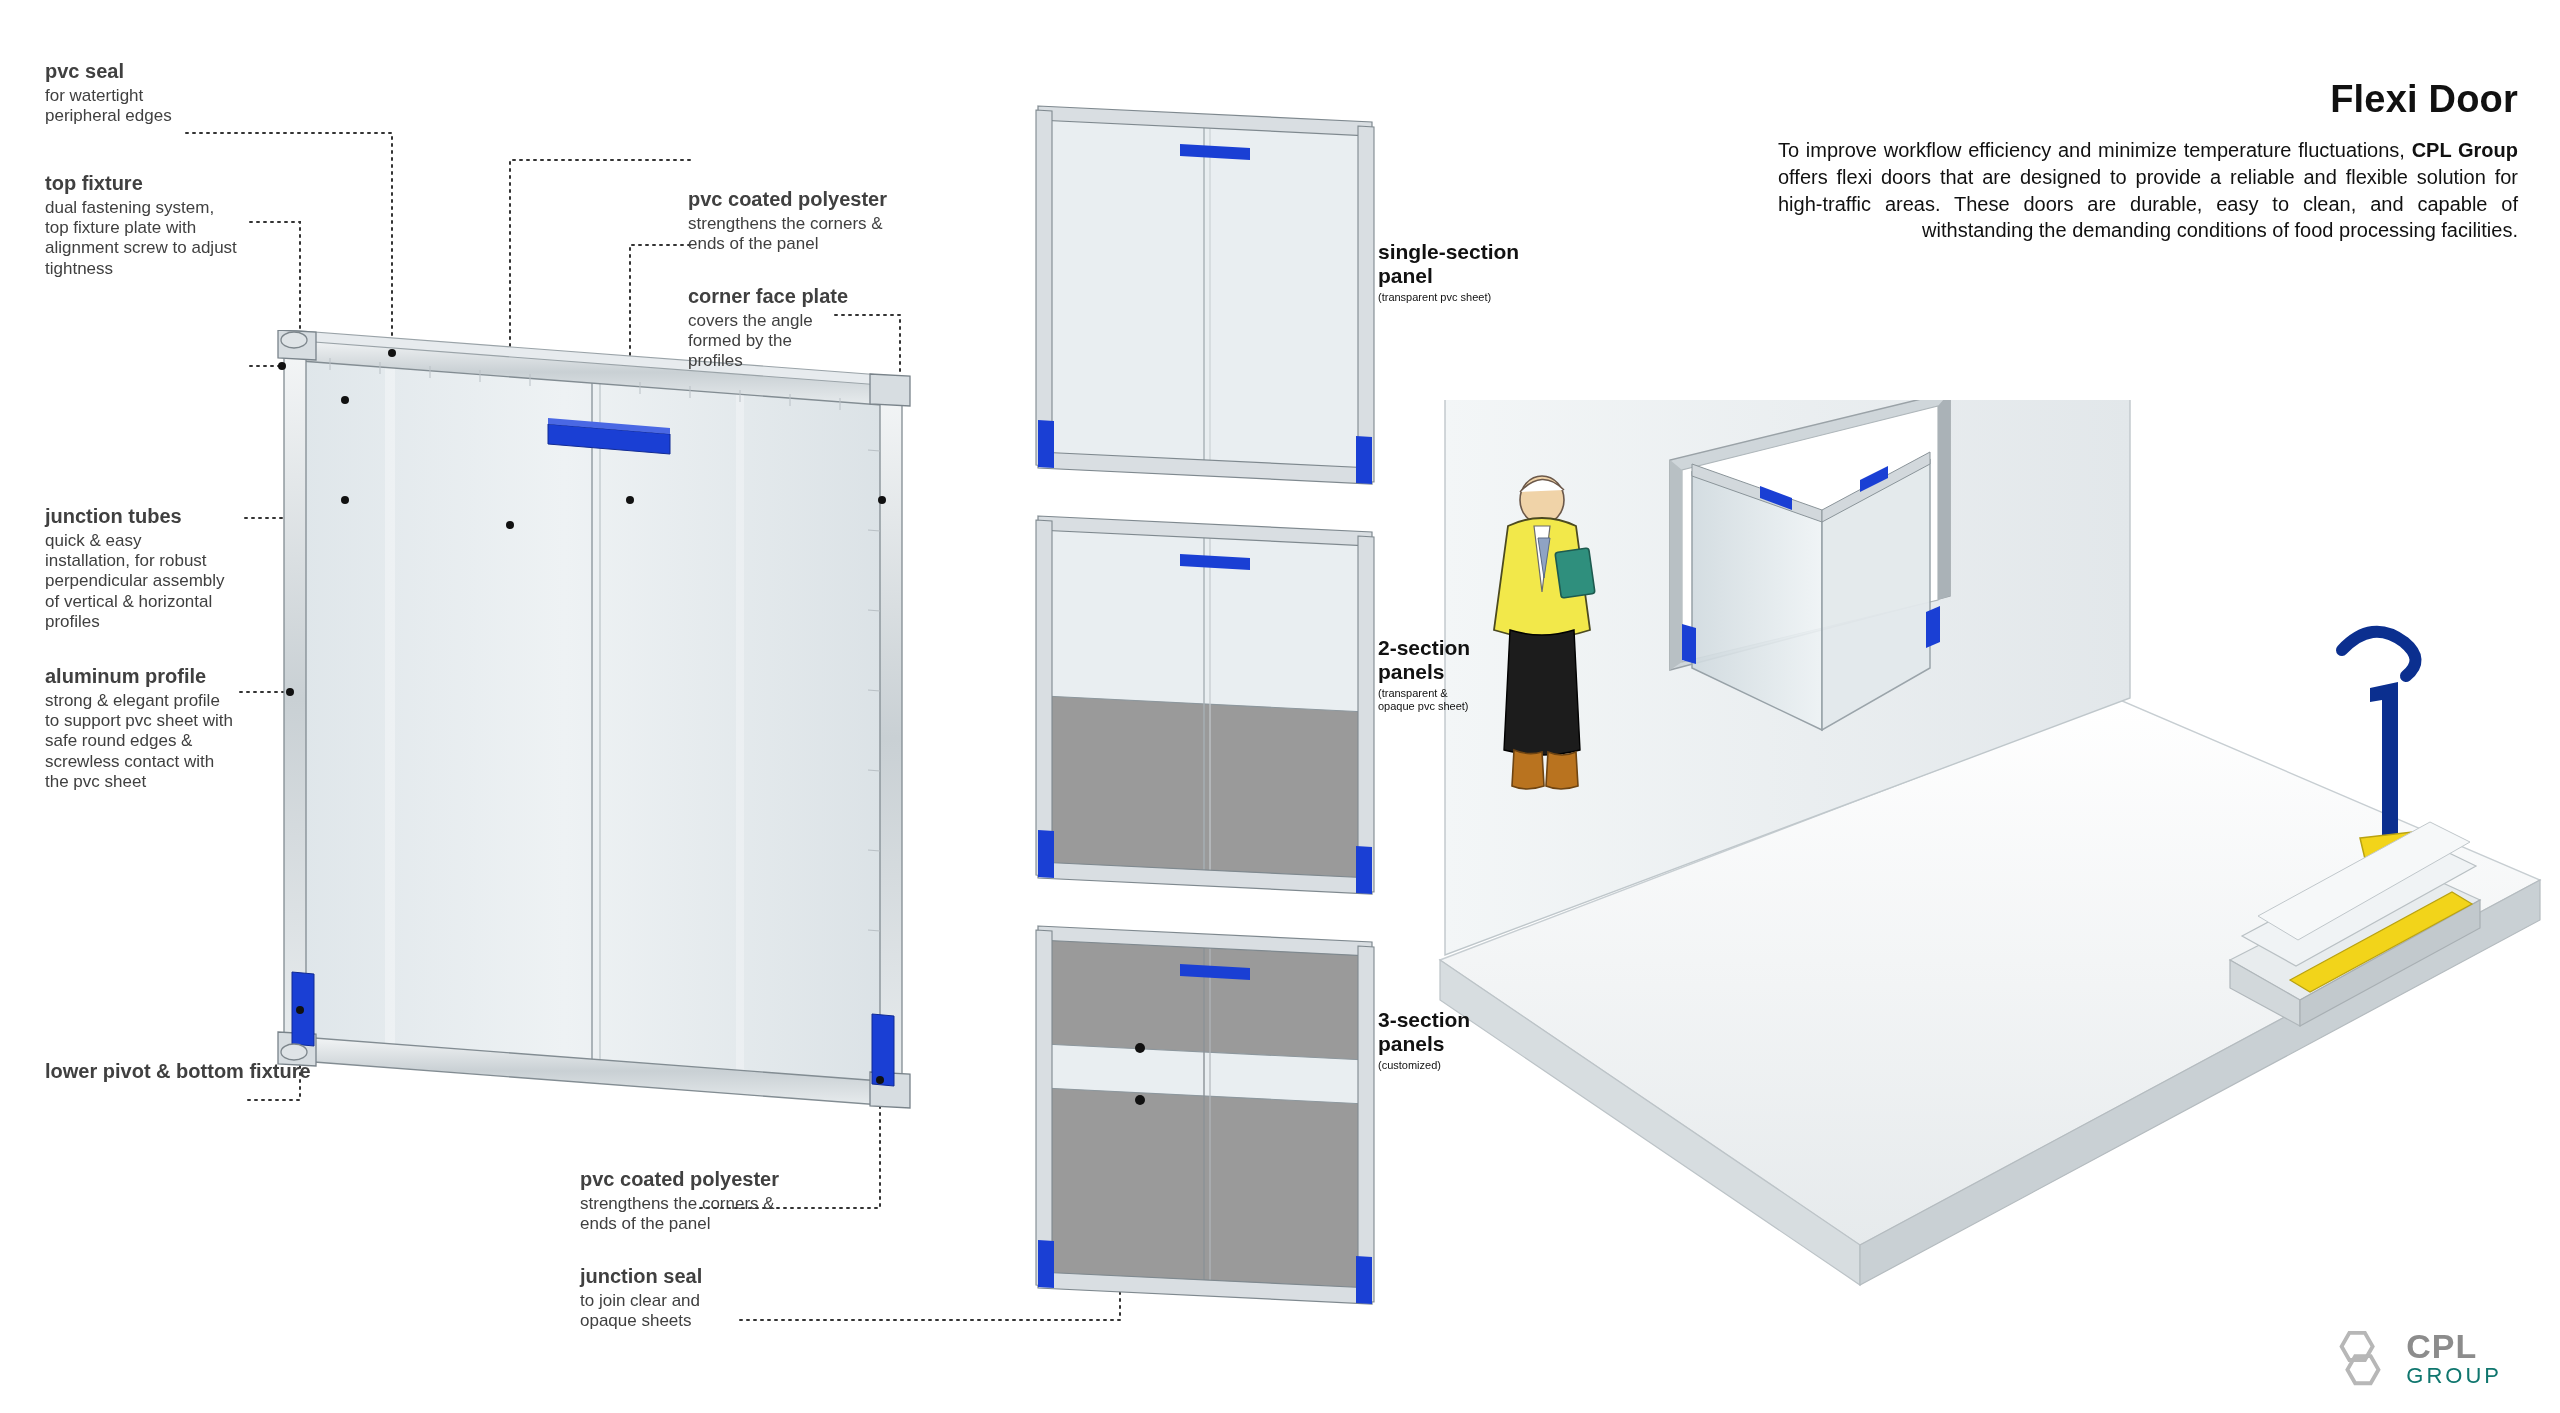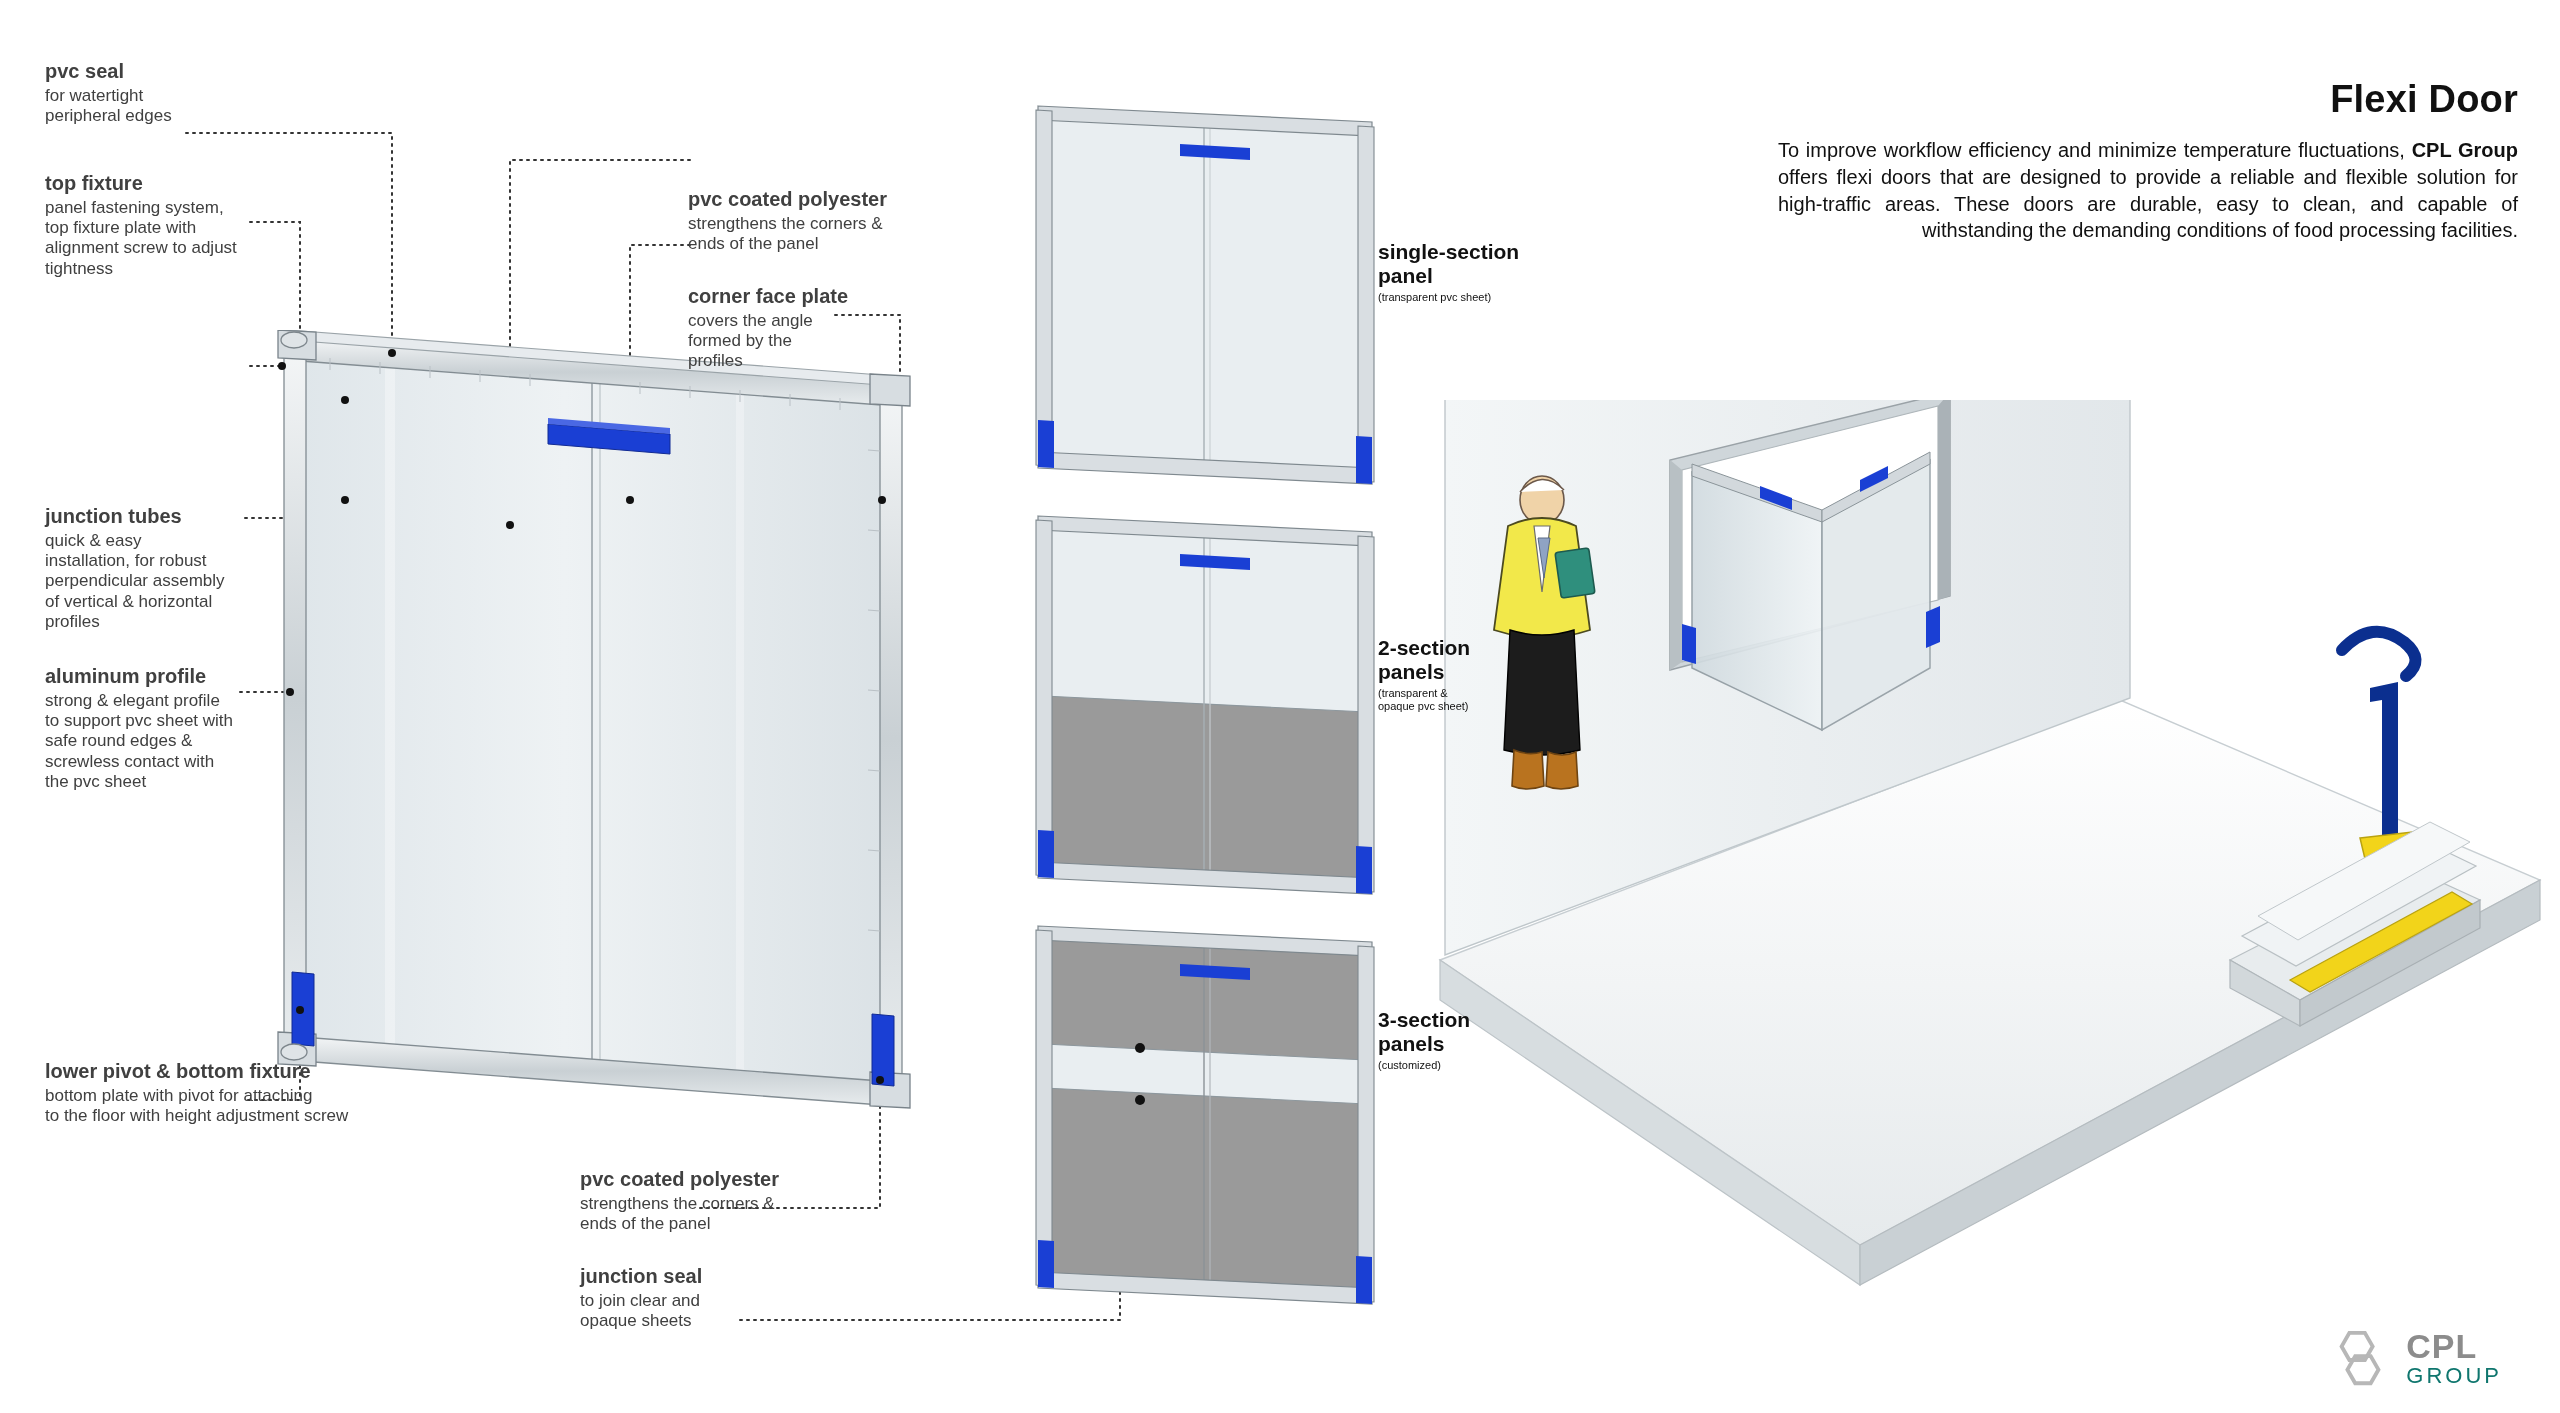--- a/index.html
+++ b/index.html
@@ -329,21 +329,21 @@
   </div>
 
   <div class="callout" style="left:45px; top:60px; width:260px;">
     <div class="ttl">pvc seal</div>
     <div class="bdy">for watertight
 peripheral edges</div>
   </div>
 
   <div class="callout" style="left:45px; top:172px; width:260px;">
     <div class="ttl">top fixture</div>
-    <div class="bdy">panel fastening system,
+    <div class="bdy">dual fastening system,
 top fixture plate with
 alignment screw to adjust
 tightness</div>
   </div>
 
 
   <div class="callout" style="left:45px; top:505px; width:260px;">
     <div class="ttl">junction tubes</div>
     <div class="bdy">quick &amp; easy
 installation, for robust
@@ -358,22 +358,20 @@
     <div class="bdy">strong &amp; elegant profile
 to support pvc sheet with
 safe round edges &amp;
 screwless contact with
 the pvc sheet</div>
   </div>
 
   <div class="callout" style="left:45px; top:1060px; width:380px;">
     <div class="ttl">lower pivot &amp;
 bottom fixture</div>
-    <div class="bdy">bottom plate with pivot for attaching
-to the floor with height adjustment screw</div>
   </div>
 
 
   <div class="callout" style="left:688px; top:188px; width:300px;">
     <div class="ttl">pvc coated polyester</div>
     <div class="bdy">strengthens the corners &amp;
 ends of the panel</div>
   </div>
 
   <div class="callout" style="left:688px; top:285px; width:230px;">

